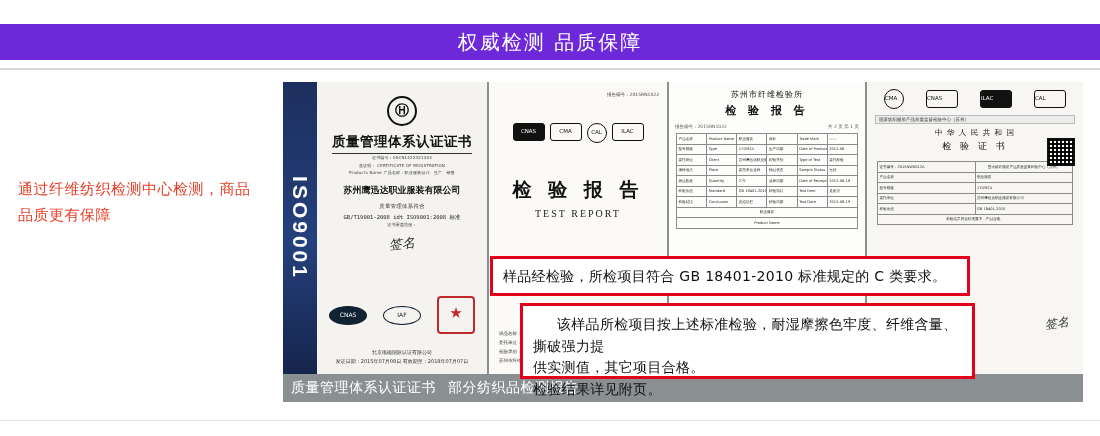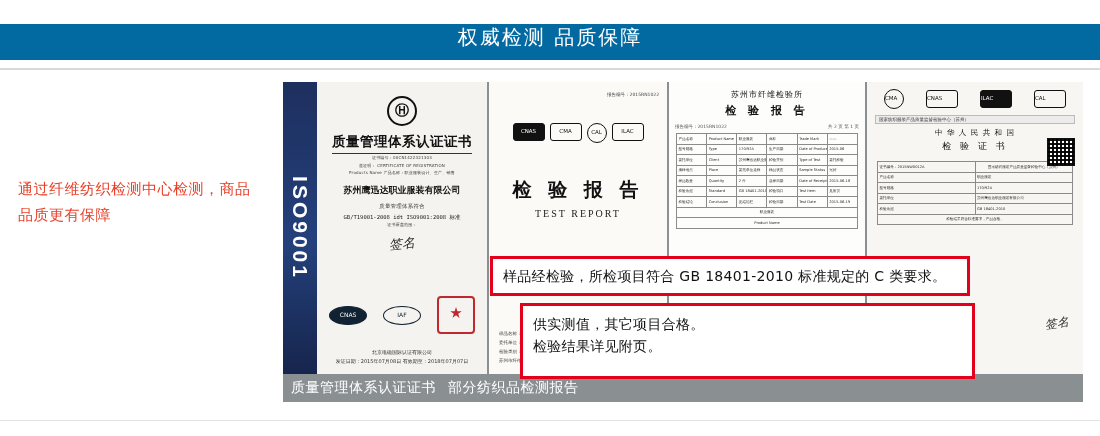--- a/index.html
+++ b/index.html
@@ -14,23 +14,23 @@
     overflow: hidden;
   }
 
   
   .banner {
     position: absolute;
     left: 0;
     top: 24px;
     width: 1100px;
     height: 36px;
-    background: #0369a1;
+    background: #6d28d9;
     display: flex;
-    align-items: flex-start;
+    align-items: center;
     justify-content: center;
   }
   .banner-title {
     color: #ffffff;
     font-size: 20px;
     letter-spacing: 2px;
     font-weight: normal;
     font-family: "DejaVu Sans", sans-serif;
   }
 
@@ -582,17 +582,18 @@
 
   <div class="captions">
     <span class="c1">质量管理体系认证证书</span>
     <span class="c2">部分纺织品检测报告</span>
   </div>
 </div>
 
 <div class="callout callout-1">样品经检验，所检项目符合 GB 18401-2010 标准规定的 C 类要求。</div>
 
 <div class="callout callout-2">
+  <div class="indent">该样品所检项目按上述标准检验，耐湿摩擦色牢度、纤维含量、撕破强力提</div>
   <div>供实测值，其它项目合格。</div>
   <div>检验结果详见附页。</div>
 </div>
 
 <div class="bottom-rule"></div>
 
 </body></html>

